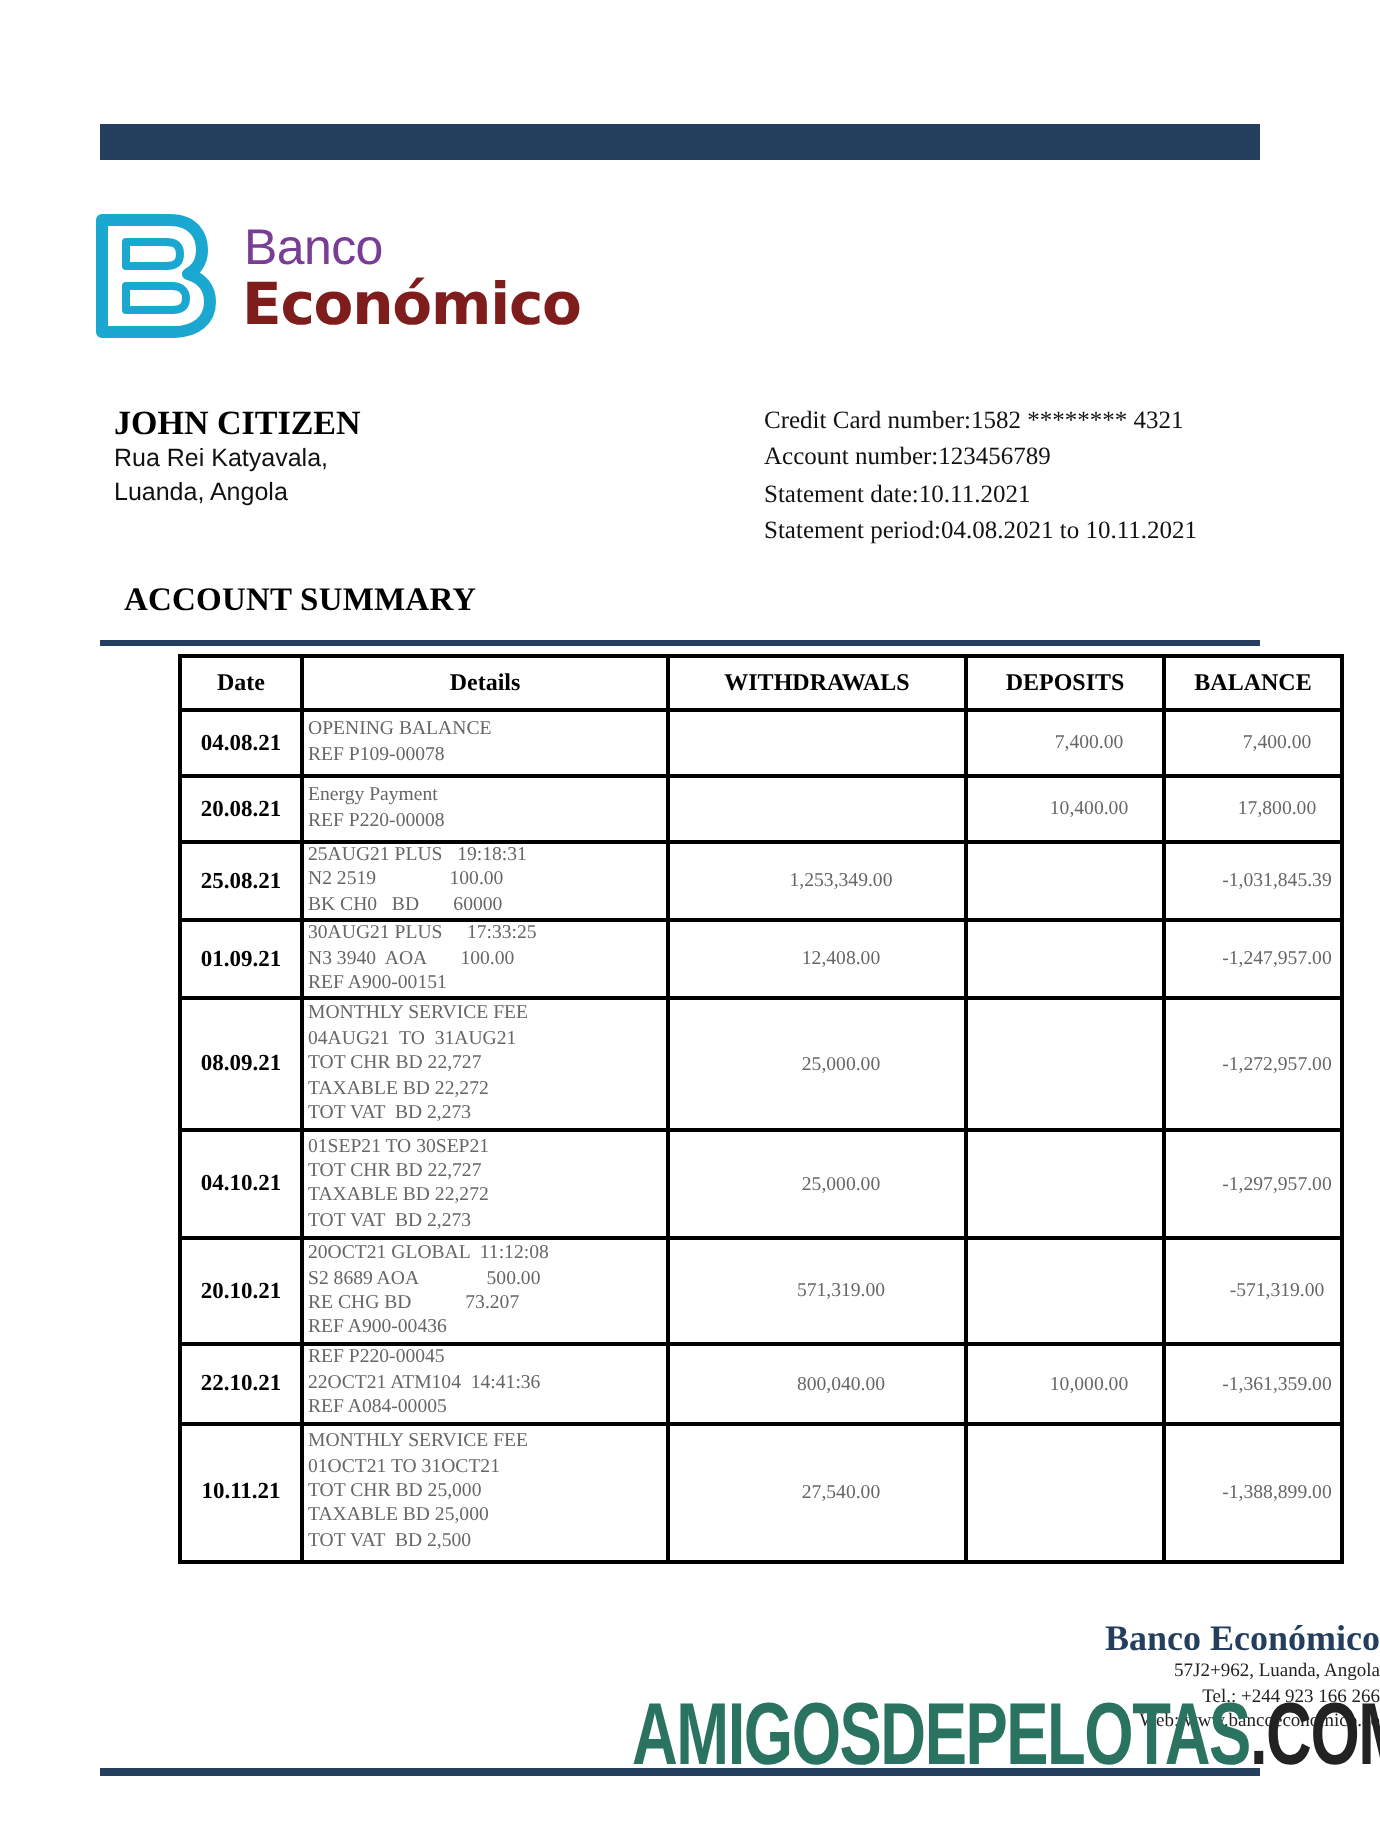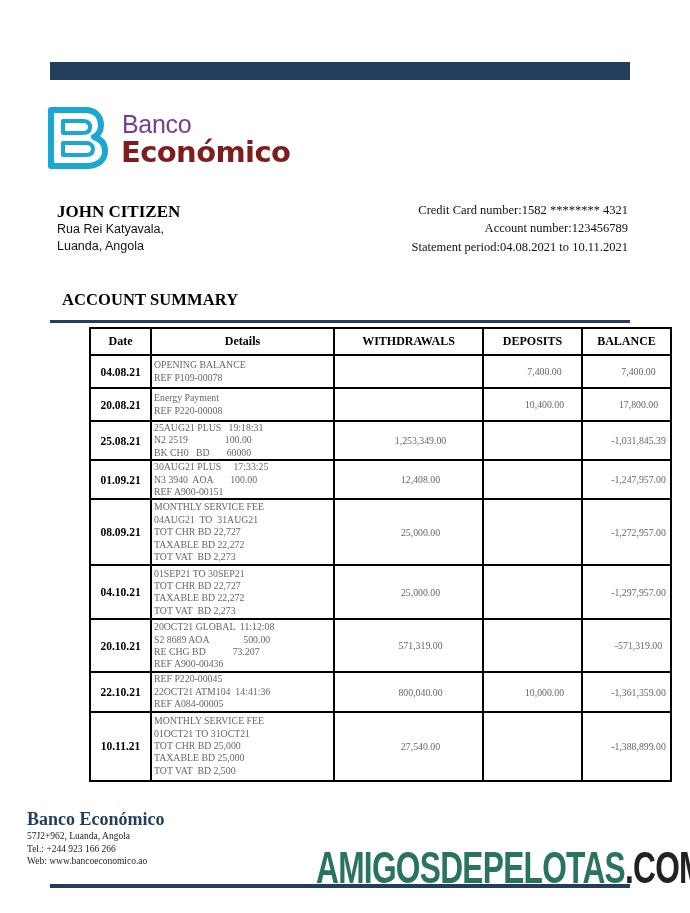--- a/index.html
+++ b/index.html
@@ -11,35 +11,35 @@
   .logo { position: absolute; left: 47px; top: 106px; width: 260px; height: 66px; }
   .logo-icon { position: absolute; left: 0; top: 0; width: 62px; height: 64px; }
   .logo-banco { position: absolute; left: 75px; top: 4px; font-family: "Liberation Sans", sans-serif; font-size: 25px; color: #7a3d96; letter-spacing: -0.3px; line-height: 28px; }
   .logo-economico { position: absolute; left: 74px; top: 31px; font-family: "DejaVu Sans", sans-serif; font-weight: bold; font-size: 29px; color: #7f1d1d; letter-spacing: -0.6px; line-height: 30px; }
 
   .customer { position: absolute; left: 57px; top: 202px; }
   .customer-name { font-family: "Liberation Serif", serif; font-weight: bold; font-size: 17px; line-height: 19px; }
   .customer-addr { font-family: "Liberation Sans", sans-serif; font-size: 12.5px; line-height: 17px; color: #111; }
 
   .meta { position: absolute; left: 382px; top: 201px; width: 246px; }
-  .meta-row { display: flex; justify-content: flex-end; font-size: 12.5px; line-height: 18.3px; }
+  .meta-row { display: flex; justify-content: flex-start; font-size: 12.5px; line-height: 18.3px; }
   .meta-row .lbl { color: #111; }
   .meta-row .val { color: #111; text-align: right; }
 
   .summary-title { position: absolute; left: 62px; top: 290px; font-weight: bold; font-size: 16.5px; letter-spacing: 0.1px; }
   .blue-rule { position: absolute; left: 50px; top: 320px; width: 580px; height: 3px; background: #243f5e; }
 
   table.stmt { position: absolute; left: 49px; top: 327px; width: 581px; border-collapse: collapse; table-layout: fixed; margin-left: 40px; }
   table.stmt th, table.stmt td { border: 2px solid #000; vertical-align: middle; }
   table.stmt th { height: 27px; font-weight: bold; font-size: 12px; text-align: center; color: #000; }
   table.stmt td.date { font-weight: bold; font-size: 11.5px; text-align: center; color: #000; }
   table.stmt td.details { font-size: 9.8px; color: #666; line-height: 12.4px; padding: 0 0 0 2px; text-align: left; white-space: pre; }
   table.stmt td.num { font-size: 9.8px; color: #666; text-align: center; padding-left: 24px; }
 
-  .footer { position: absolute; left: 0; width: 690px; top: 808px; text-align: left; padding-left: 27px; }
+  .footer { position: absolute; left: 0; width: 690px; top: 808px; text-align: right; padding-left: 27px; }
   .footer-name { font-weight: bold; font-size: 18px; color: #243f5e; line-height: 22px; }
   .footer-line { font-size: 9.5px; color: #222; line-height: 12.5px; }
   .bottom-rule { position: absolute; left: 50px; top: 884px; width: 580px; height: 4px; background: #243f5e; }
 
   .watermark { position: absolute; left: 316px; top: 842px; font-family: "Liberation Sans", sans-serif; font-weight: bold; font-size: 44px; line-height: 52px; letter-spacing: -1px; transform: scaleX(0.72); transform-origin: left top; white-space: nowrap; }
   .watermark .wm-a { color: #2a7360; }
   .watermark .wm-b { color: #222; }
 </style>
 </head>
 <body>
@@ -65,20 +65,24 @@
 </div>
 
 <div class="meta">
   <div class="meta-row">
     <span class="lbl">Credit Card number:</span>
     <span class="val">1582 ******** 4321</span>
   </div>
   <div class="meta-row">
     <span class="lbl">Account number:</span>
     <span class="val">123456789</span>
+  </div>
+  <div class="meta-row">
+    <span class="lbl">Statement date:</span>
+    <span class="val">10.11.2021</span>
   </div>
   <div class="meta-row">
     <span class="lbl">Statement period:</span>
     <span class="val">04.08.2021 to 10.11.2021</span>
   </div>
 </div>
 
 <div class="summary-title">ACCOUNT SUMMARY</div>
 <div class="blue-rule"></div>
 

